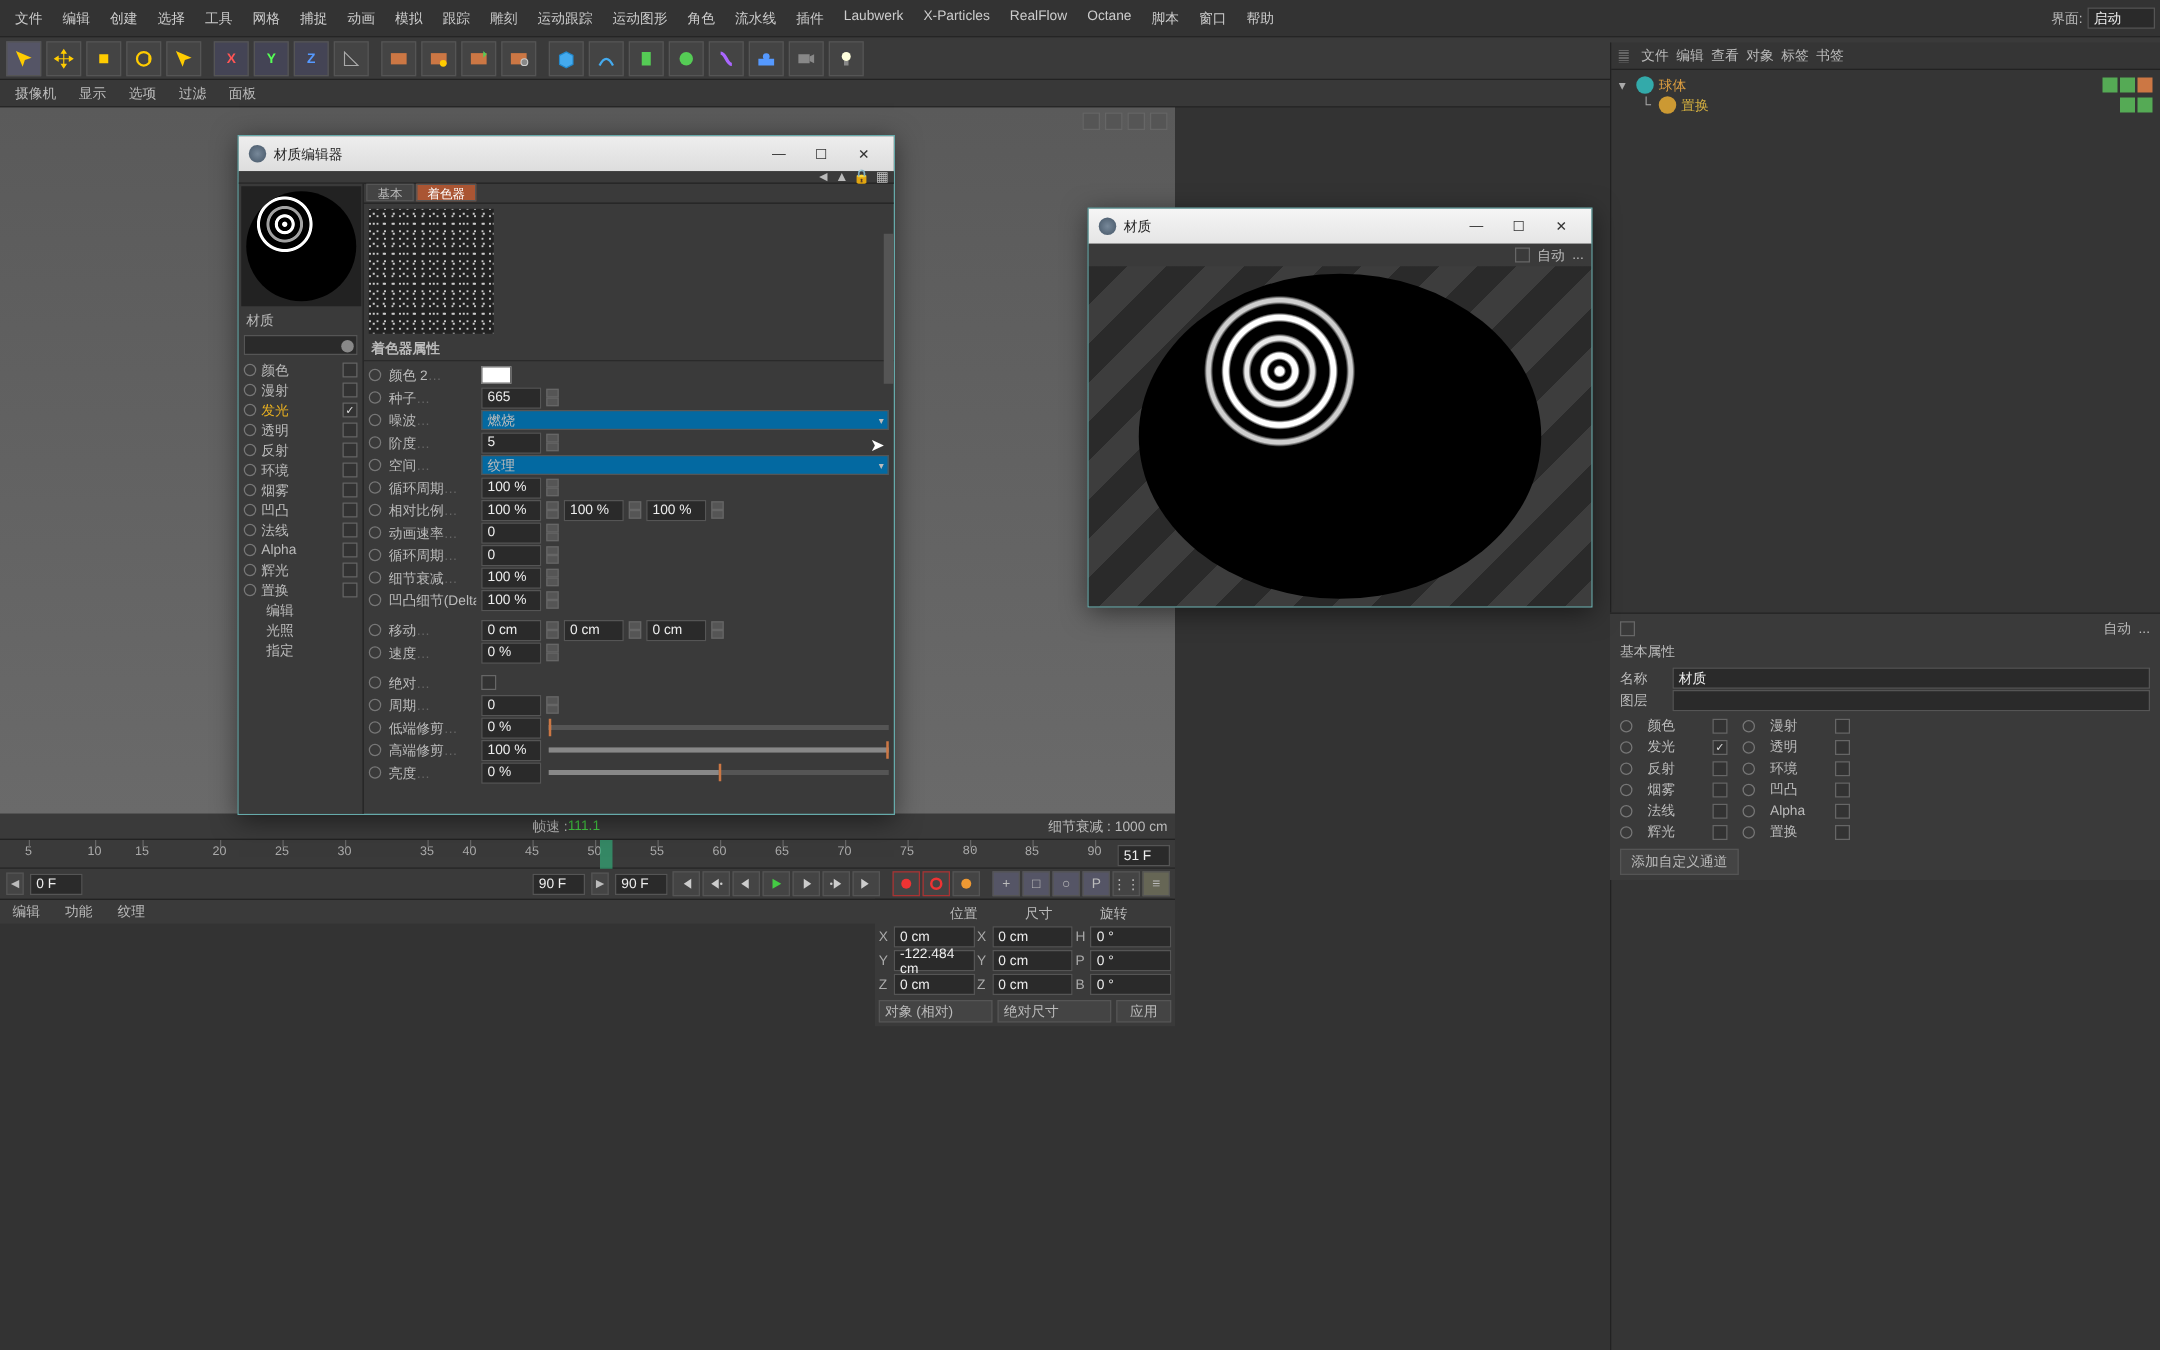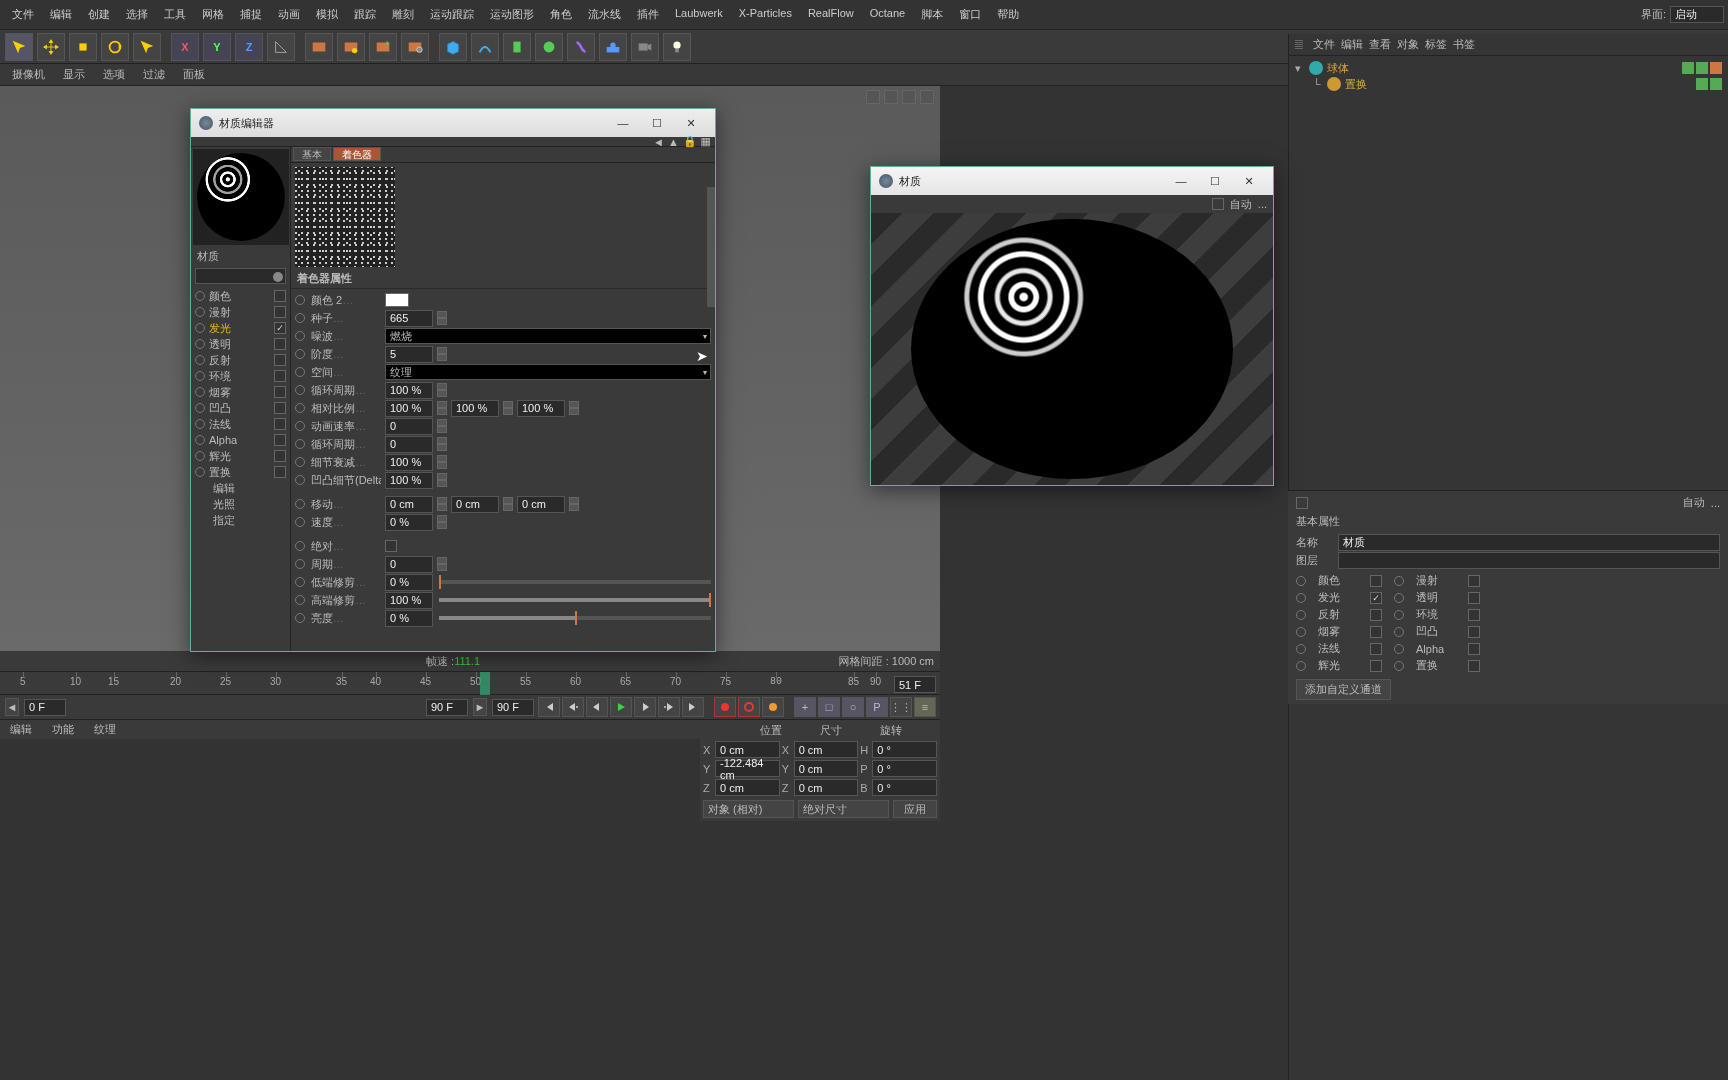--- a/index.html
+++ b/index.html
@@ -97,21 +97,21 @@
 .me-right .texthumb { width: 100px; height: 100px; margin: 4px; background: #222; position: relative; overflow: hidden; }
 .me-right .texthumb .noise { position: absolute; inset: 0; background: radial-gradient(#fff 1px,transparent 1px), radial-gradient(#fff 1px,transparent 1px); background-size: 8px 8px, 6px 6px; background-position: 0 0, 4px 3px; filter: contrast(3) brightness(.8); }
 .me-right .sect { padding: 0 6px 2px; font-weight: bold; border-bottom: 1px solid #2a2a2a; margin-bottom: 2px; }
 .props { padding: 0 4px; overflow-y: auto; flex: 1; }
 .prow { display: flex; align-items: center; height: 18px; gap: 4px; }
 .prow .rad { margin-right: 2px; }
 .prow .pk { width: 70px; color: #bbb; white-space: nowrap; overflow: hidden; }
 .prow .pk::after { content: "…"; color: #666; }
 .prow .numfield, .prow .sel, .prow .sw { }
 .prow .numfield { width: 48px; min-width: 48px; }
-.prow .sel { flex: 1; background: #000000; border: 1px solid #555; height: 16px; display: flex; align-items: center; padding: 0 4px; position: relative; }
+.prow .sel { flex: 1; background: #0369a1; border: 1px solid #555; height: 16px; display: flex; align-items: center; padding: 0 4px; position: relative; }
 .prow .sel::after { content: "▾"; position: absolute; right: 3px; font-size: 8px; }
 .prow .sw { width: 24px; height: 14px; border: 1px solid #666; }
 .prow .sw.black { background: #000; }
 .prow .sw.white { background: #fff; }
 .prow .slider { flex: 1; height: 14px; position: relative; margin-left: 2px; }
 .prow .slider .track { position: absolute; inset: 5px 0; background: #555; }
 .prow .slider .fill { position: absolute; top: 5px; bottom: 5px; left: 0; background: #888; }
 .prow .slider .fill.full { right: 0; }
 .prow .slider .fill.half { right: 50%; }
 .prow .slider .fill.low { width: 2px; }
@@ -285,42 +285,42 @@
     <span></span>
     <span></span>
     <span></span>
     <span></span>
   </div>
 </div>
 
 <div class="statusbar">
   <span style="margin-left:420px">帧速 :</span>
   <span style="color:#4c4">111.1</span>
-  <span class="right"><span>网格间距 :</span> <span>1000 cm</span></span>
+  <span class="right"><span>细节衰减 :</span> <span>1000 cm</span></span>
 </div>
 
 <div class="timeline-ruler">
   <div class="ticks" id="ticks">
       <div class="tick" style="left: 20px;">5</div>
       <div class="tick" style="left: 70px;">10</div>
       <div class="tick" style="left: 108px;">15</div>
       <div class="tick" style="left: 170px;">20</div>
       <div class="tick" style="left: 220px;">25</div>
       <div class="tick" style="left: 270px;">30</div>
       <div class="tick" style="left: 336px;">35</div>
       <div class="tick" style="left: 370px;">40</div>
       <div class="tick" style="left: 420px;">45</div>
       <div class="tick" style="left: 470px;">50</div>
       <div class="tick" style="left: 520px;">55</div>
       <div class="tick" style="left: 570px;">60</div>
       <div class="tick" style="left: 620px;">65</div>
       <div class="tick" style="left: 670px;">70</div>
       <div class="tick" style="left: 720px;">75</div>
       <div class="tick" style="left: 770px; font-family: Liberation Mono, monospace;">80</div>
-      <div class="tick" style="left: 848px;">85</div>
+      <div class="tick" style="left: 820px;">85</div>
       <div class="tick" style="left: 870px;">90</div>
     </div>
   <div class="playhead" style="left:480px"></div>
   <div style="position:absolute;right:4px;top:4px" class="numfield sm">51 F</div>
 </div>
 
 <div class="timeline-ctrl">
   <span class="tbtn" style="width:14px;height:18px">◄</span>
   <span class="numfield sm">0 F</span>
   <div style="flex:1"></div>

